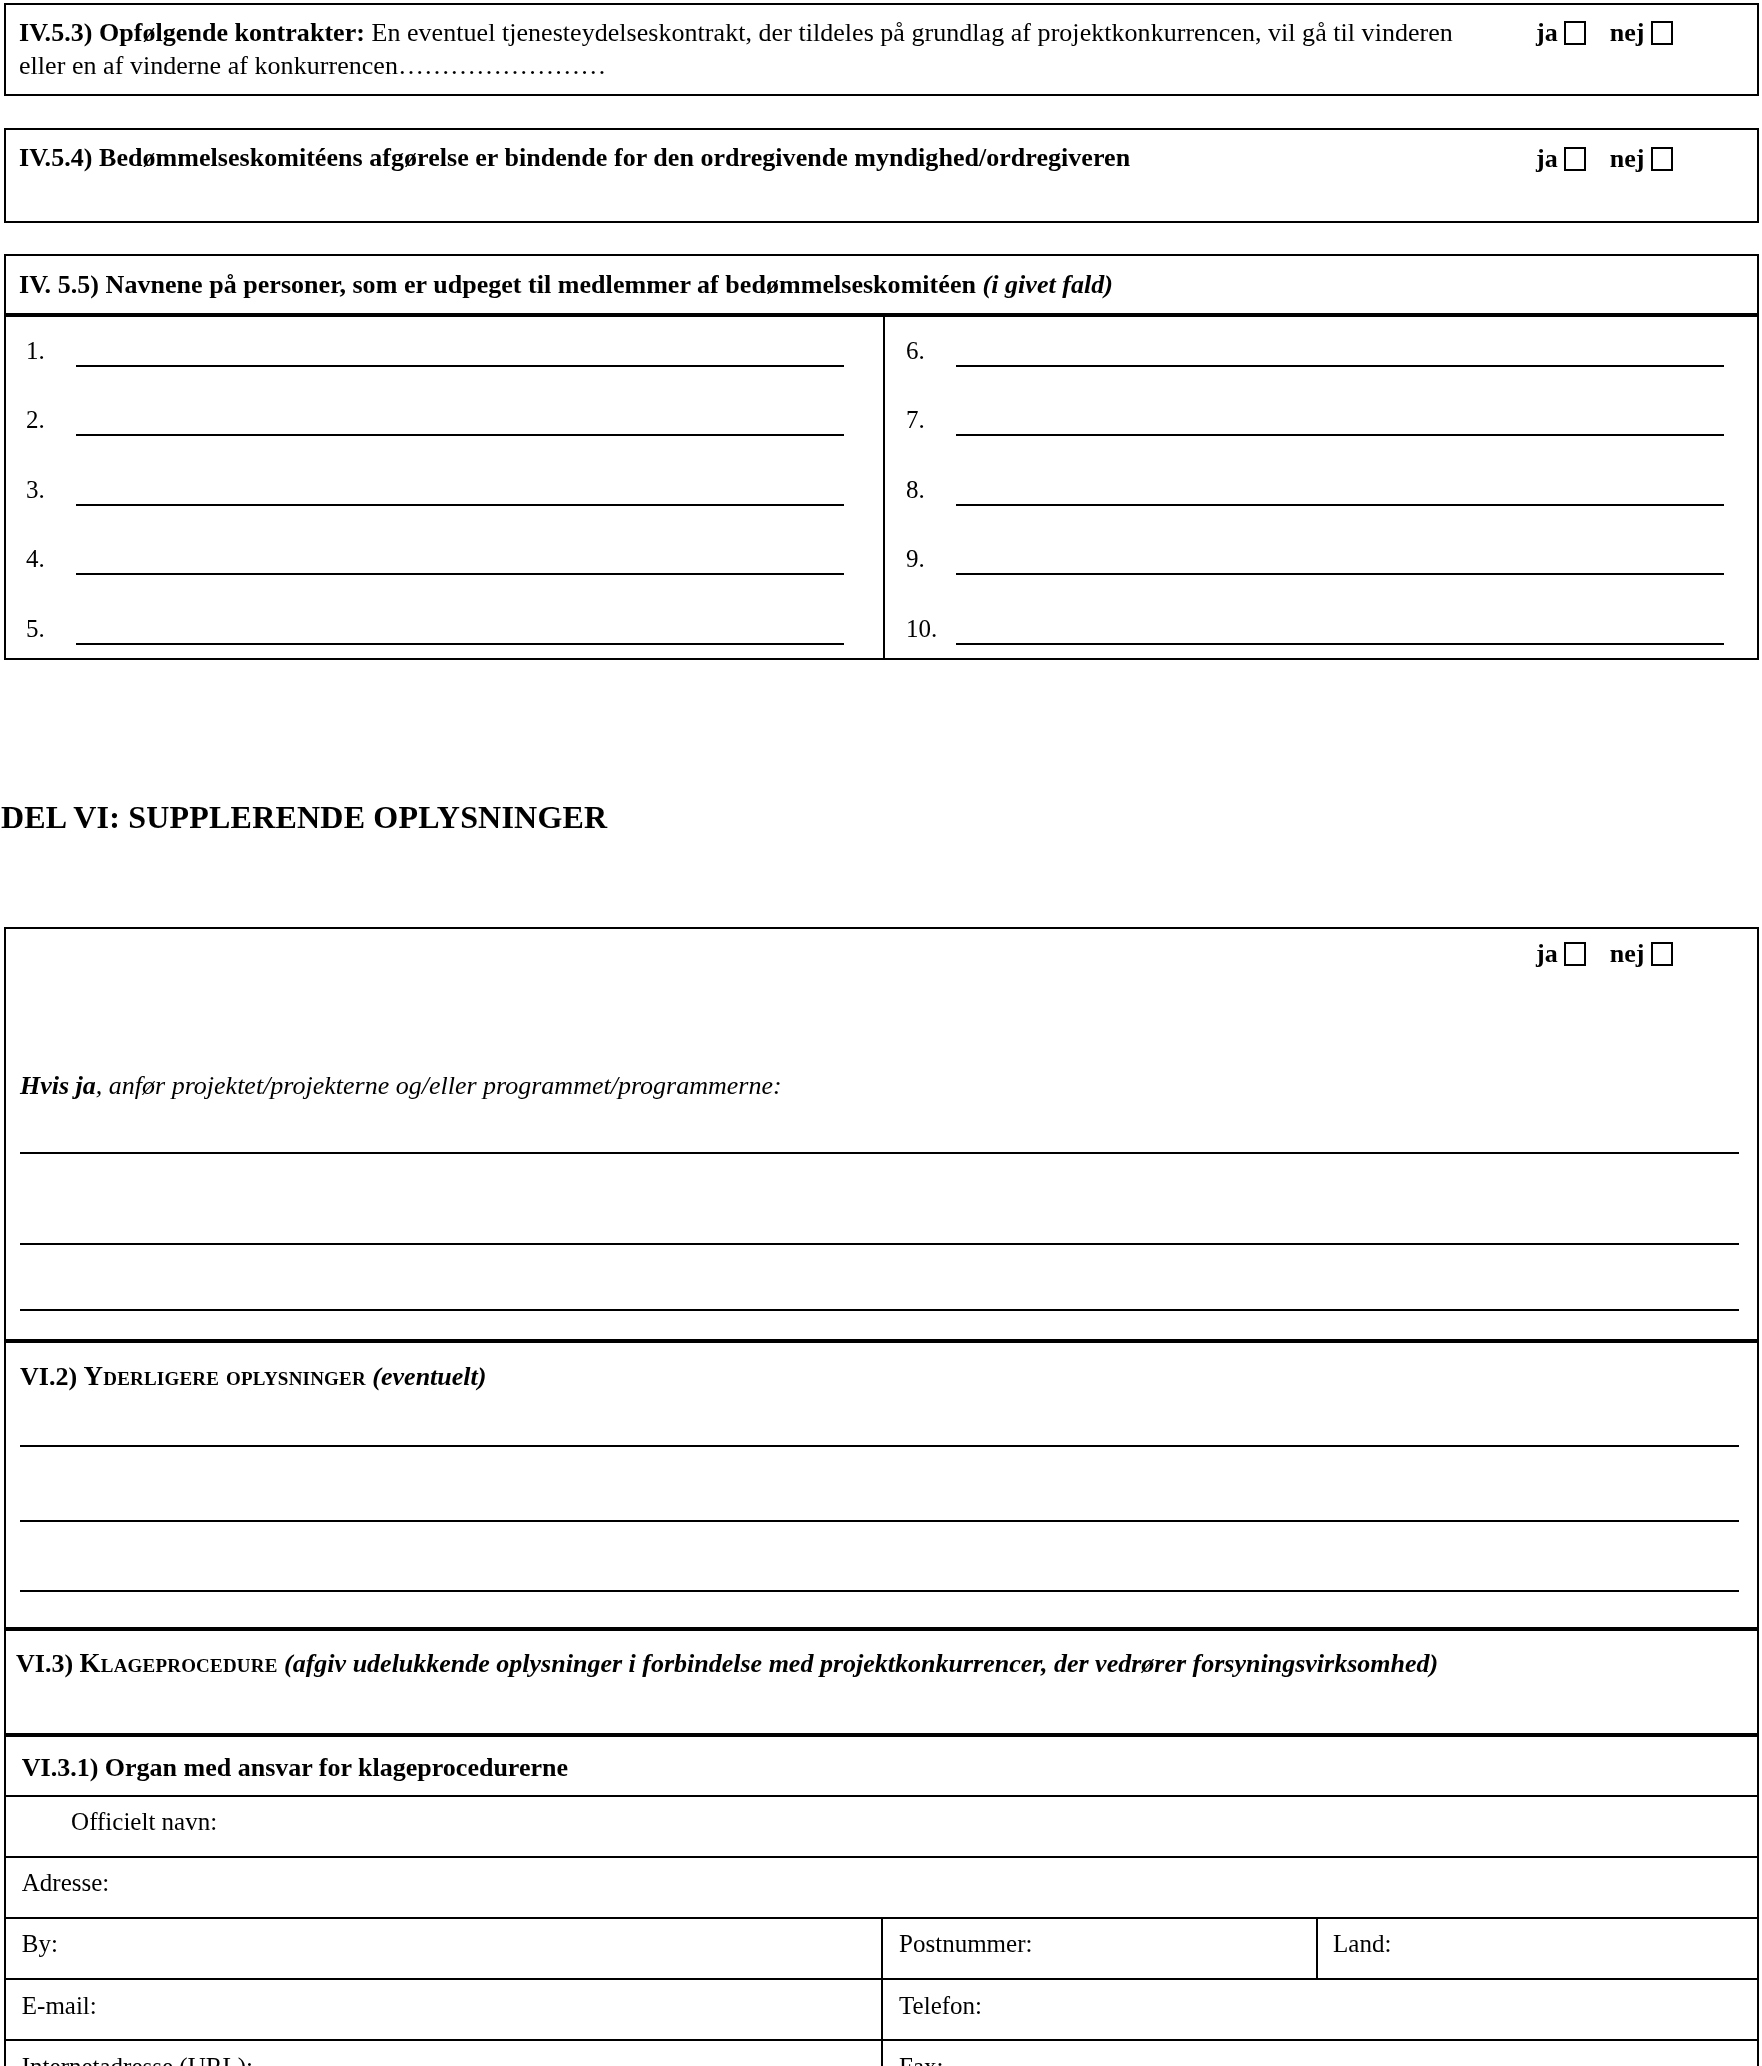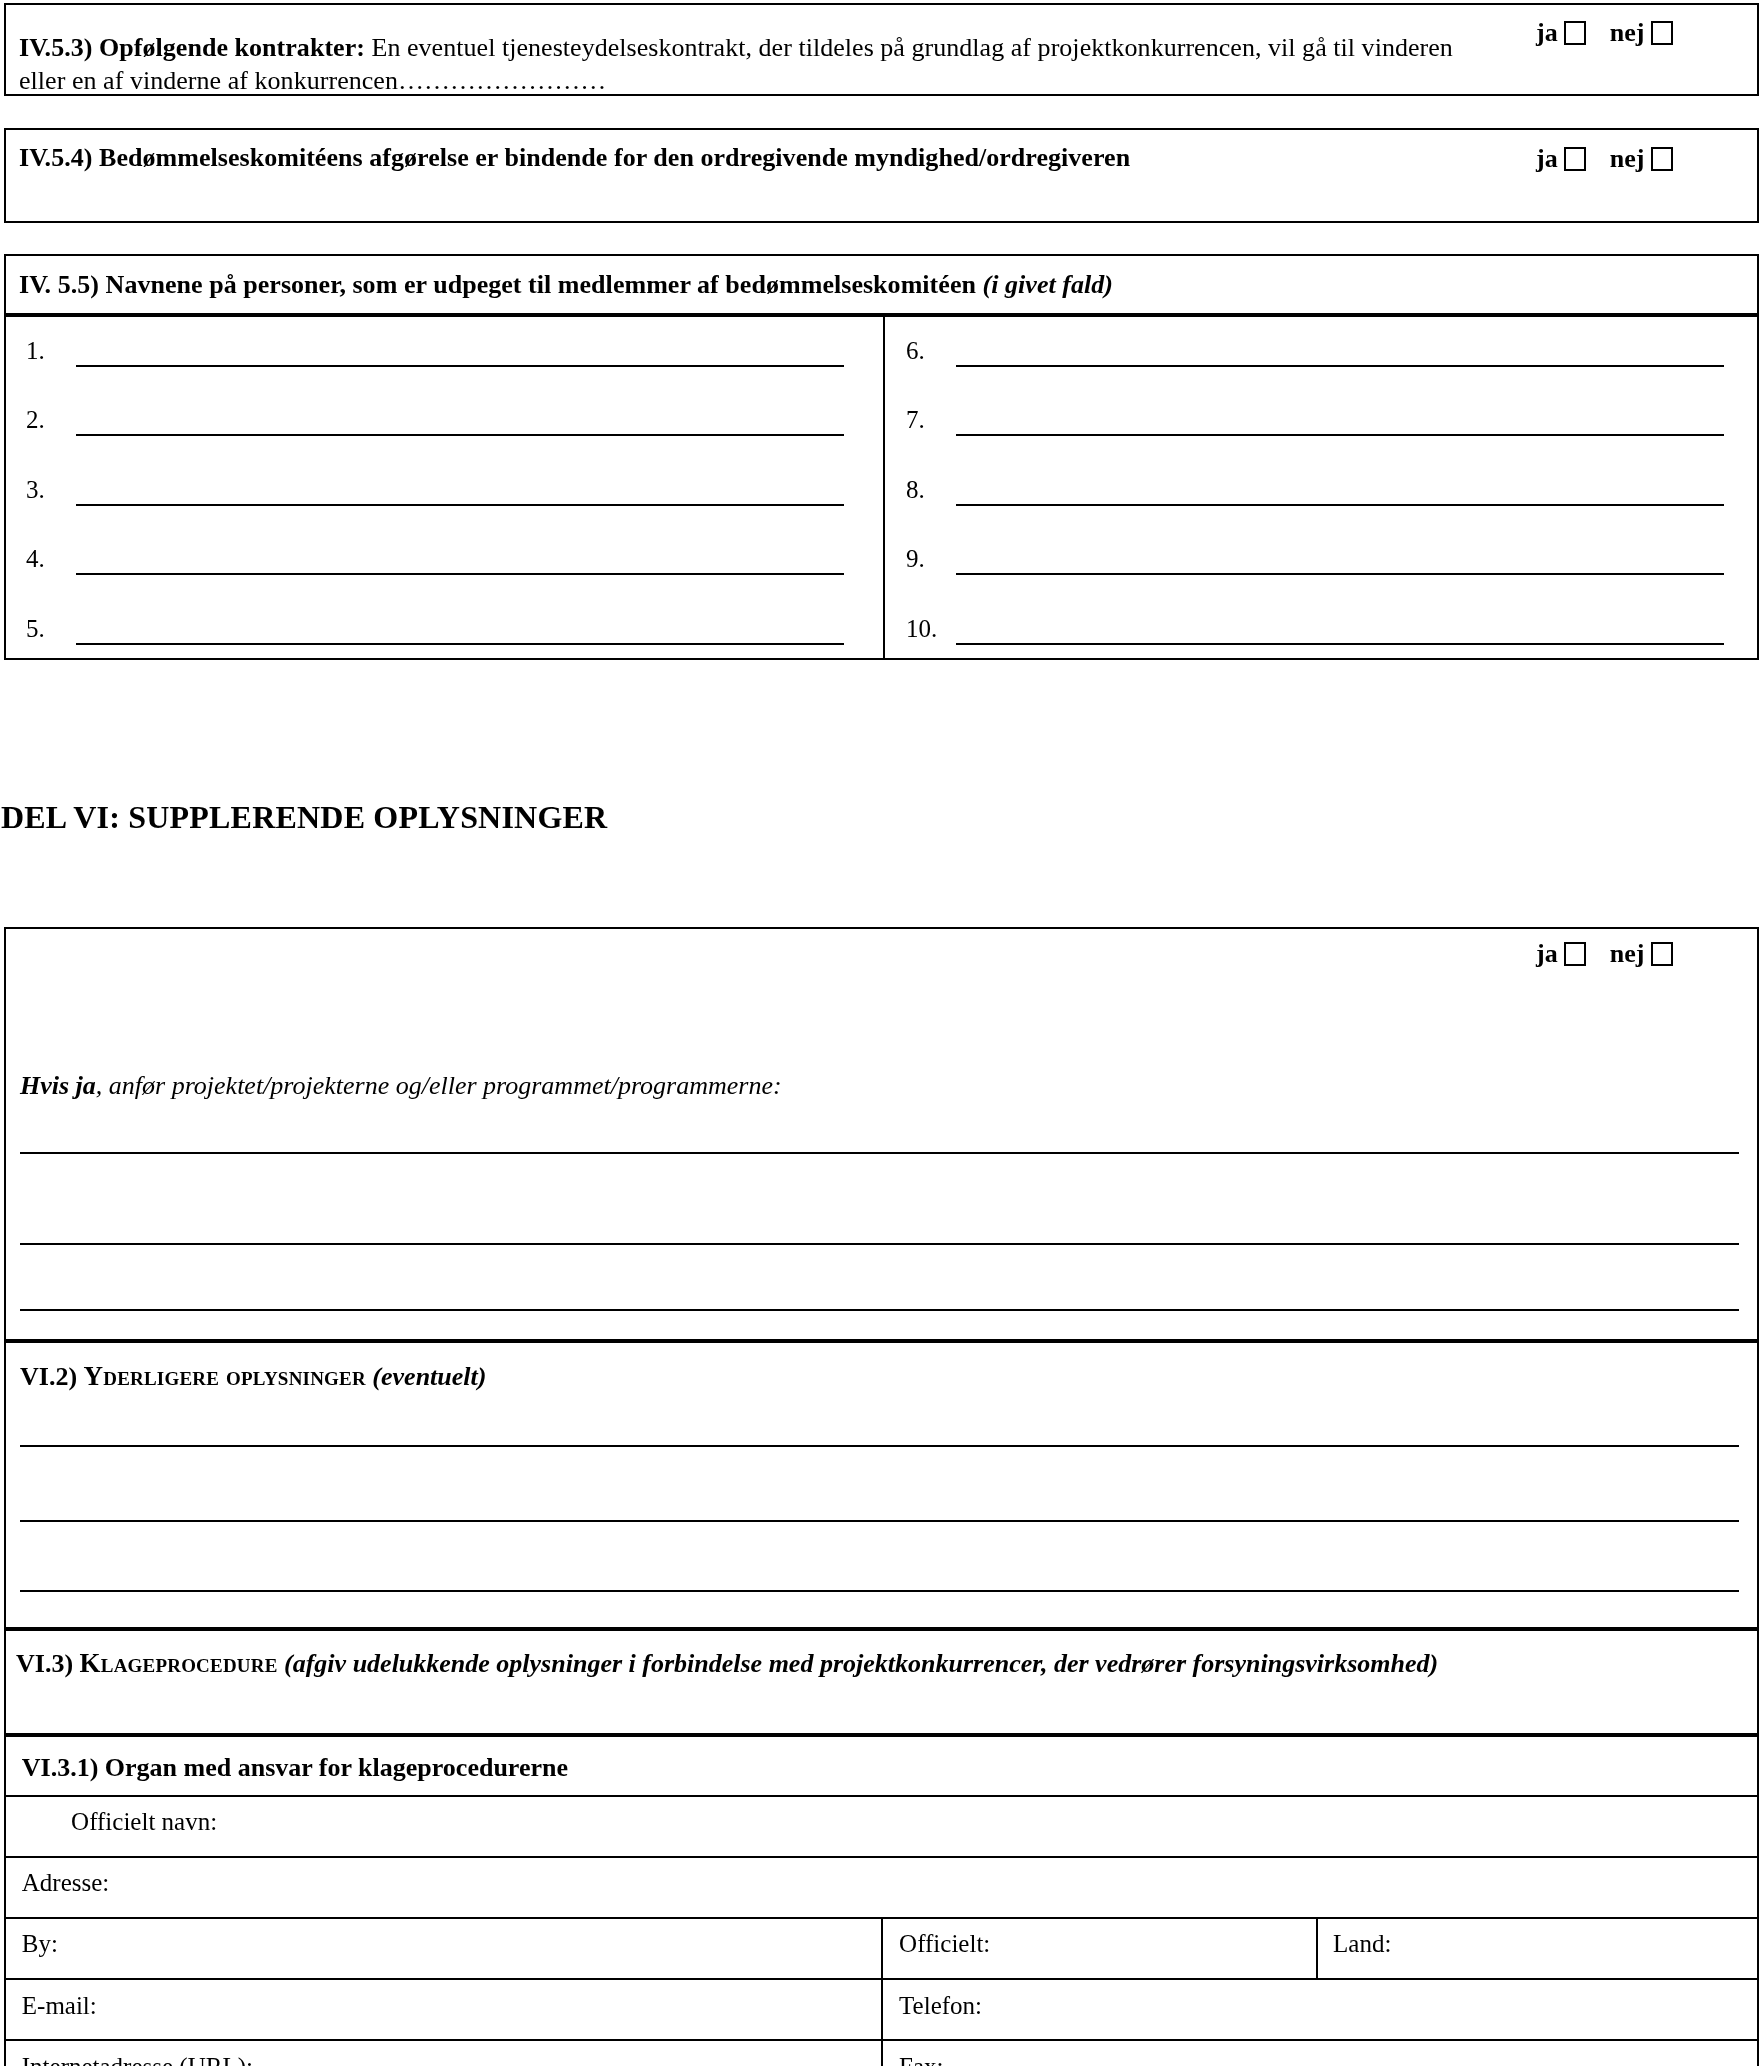--- a/index.html
+++ b/index.html
@@ -151,21 +151,21 @@
   }
   .cell.bold { font-weight: bold; font-size: 26px; }
 </style>
 </head>
 <body>
 
 <div class="page">
 
   <div class="box" style="left:4.1px; top:2.5px; width:1755px; height:93px;">
   </div>
-  <div class="qtext" style="left:19px; top:15.7px; width:1438px;margin-top:15px;">
+  <div class="qtext" style="left:19px; top:15.7px; width:1438px;">
     <span>IV.5.3)</span>
     <span>Opfølgende kontrakter:</span>
     <span class="normal">En eventuel tjenesteydelseskontrakt, der tildeles på grundlag af projektkonkurrencen, vil gå til vinderen eller en af vinderne af konkurrencen……………………</span>
   </div>
   <div class="yesno" style="left:1536px; top:18px;">
     <span class="lbl">ja</span>
     <span class="cb"></span>
     <span class="lbl">nej</span>
     <span class="cb last"></span>
   </div>
@@ -278,21 +278,21 @@
     <div class="cell bold" style="left:15.7px; top:15.7px;">VI.3.1) Organ med ansvar for klageprocedurerne</div>
     <div class="tsep" style="top:58px;"></div>
 
     <div class="cell" style="left:25px; top:71px;margin-left:40px;">Officielt navn:</div>
     <div class="tsep" style="top:119px;"></div>
 
     <div class="cell" style="left:15.7px; top:132px;">Adresse:</div>
     <div class="tsep" style="top:180px;"></div>
 
     <div class="cell" style="left:15.7px; top:193px;">By:</div>
-    <div class="cell" style="left:893px; top:193px;">Officielt:</div>
+    <div class="cell" style="left:893px; top:193px;">Postnummer:</div>
     <div class="cell" style="left:1327px; top:193px;">Land:</div>
     <div class="tvsep" style="left:875px; top:180px; height:61px;"></div>
     <div class="tvsep" style="left:1310px; top:180px; height:61px;"></div>
     <div class="tsep" style="top:241px;"></div>
 
     <div class="cell" style="left:15.7px; top:255px;">E-mail:</div>
     <div class="cell" style="left:893px; top:255px;">Telefon:</div>
     <div class="tvsep" style="left:875px; top:241px; height:61px;"></div>
     <div class="tsep" style="top:302px;"></div>
 

